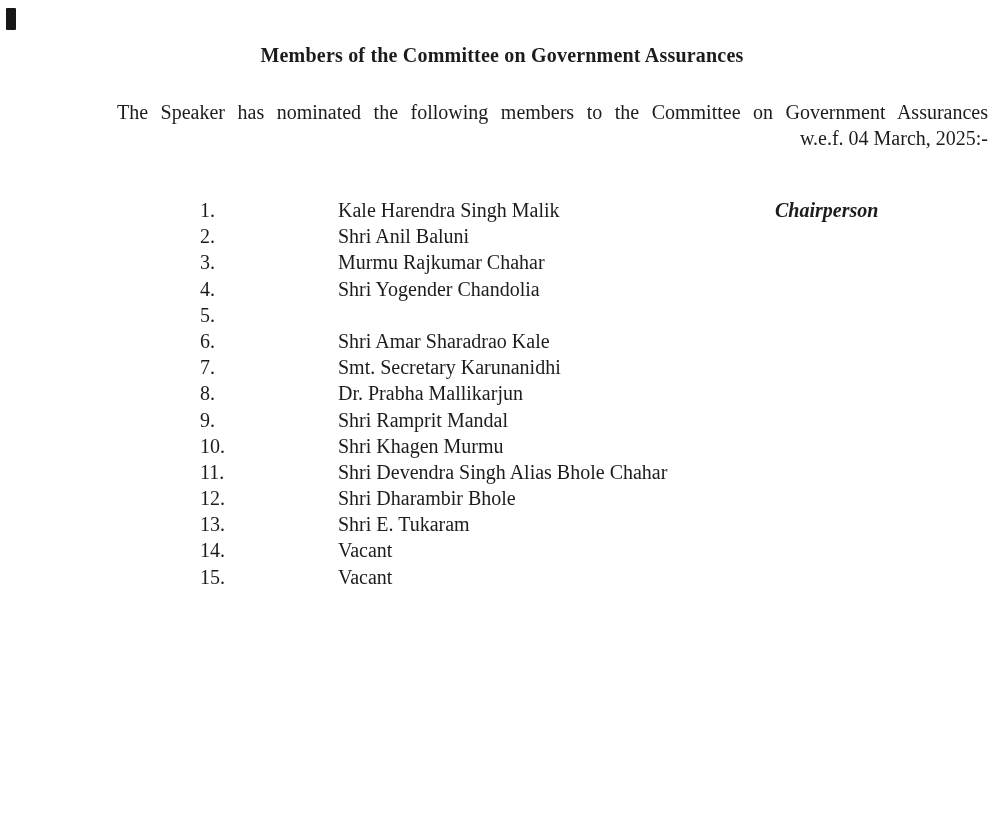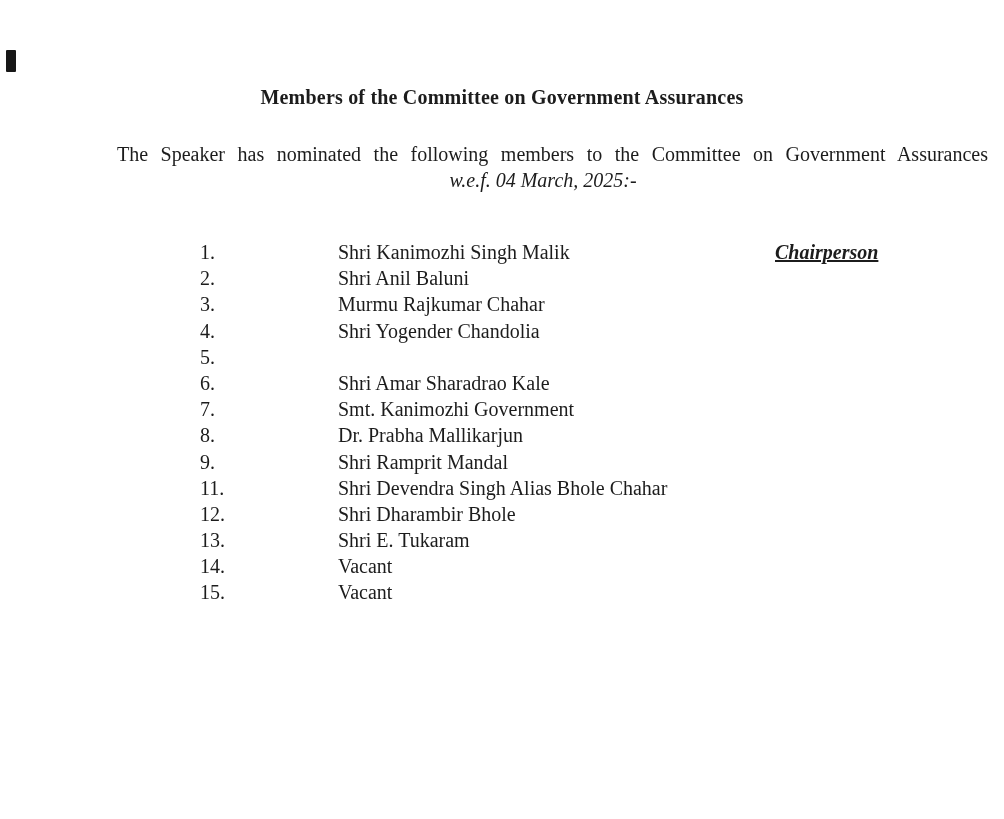--- a/index.html
+++ b/index.html
@@ -8,21 +8,20 @@
     background: #ffffff;
   }
   .page {
     position: relative;
     width: 1004px;
     height: 624px;
     background: #ffffff;
     overflow: hidden;
     font-family: "Liberation Serif", "DejaVu Serif", serif;
     color: #1c1c1c;
-    margin-top: 42px;
     -webkit-font-smoothing: antialiased;
   }
 
   
   .corner-mark {
     position: absolute;
     left: 6px;
     width: 10px;
     height: 22px;
     background: #171717;
@@ -51,42 +50,40 @@
     font-size: 20px;
     line-height: 26px;
   }
   .intro-line1 {
     text-align: justify;
     text-align-last: justify;
     text-indent: 19px;
     word-spacing: 1px;
   }
   .intro-line2 {
-    text-align: center;
-    font-style: italic;
+    text-align: right;
   }
 
   .member-list {
     position: absolute;
     top: 197px;
     left: 200px;
     width: 784px;
     font-size: 20px;
   }
   .member-row {
     display: grid;
     grid-template-columns: 138px 437px auto;
     height: 26.2px;
     line-height: 26.2px;
     white-space: nowrap;
   }
   .member-role {
     font-weight: bold;
     font-style: italic;
-    text-decoration: underline;
   }
 
   .signature {
     position: absolute;
     top: 648px;
     right: 17px;
     text-align: center;
     font-size: 20px;
     font-weight: normal;
     line-height: 30px;
@@ -105,21 +102,21 @@
 
   <div class="intro">
     <div class="intro-line1">The Speaker has nominated the following members to the Committee on Government Assurances</div>
     <div class="intro-line2">w.e.f. 04 March, 2025:-</div>
   </div>
 
   <div class="member-list">
 
       <div class="member-row">
         <span class="member-number">1.</span>
-        <span class="member-name">Shri Kanimozhi Singh Malik</span>
+        <span class="member-name">Kale Harendra Singh Malik</span>
         <span class="member-role">Chairperson</span>
       </div>
 
       <div class="member-row">
         <span class="member-number">2.</span>
         <span class="member-name">Shri Anil Baluni</span>
         <span class="member-role"></span>
       </div>
 
       <div class="member-row">
@@ -140,36 +137,41 @@
       </div>
 
       <div class="member-row">
         <span class="member-number">6.</span>
         <span class="member-name">Shri Amar Sharadrao Kale</span>
         <span class="member-role"></span>
       </div>
 
       <div class="member-row">
         <span class="member-number">7.</span>
-        <span class="member-name">Smt. Kanimozhi Government</span>
+        <span class="member-name">Smt. Secretary Karunanidhi</span>
         <span class="member-role"></span>
       </div>
 
       <div class="member-row">
         <span class="member-number">8.</span>
         <span class="member-name">Dr. Prabha Mallikarjun</span>
         <span class="member-role"></span>
       </div>
 
       <div class="member-row">
         <span class="member-number">9.</span>
         <span class="member-name">Shri Ramprit Mandal</span>
         <span class="member-role"></span>
       </div>
 
+      <div class="member-row">
+        <span class="member-number">10.</span>
+        <span class="member-name">Shri Khagen Murmu</span>
+        <span class="member-role"></span>
+      </div>
 
       <div class="member-row">
         <span class="member-number">11.</span>
         <span class="member-name">Shri Devendra Singh Alias Bhole Chahar</span>
         <span class="member-role"></span>
       </div>
 
       <div class="member-row">
         <span class="member-number">12.</span>
         <span class="member-name">Shri Dharambir Bhole</span>

